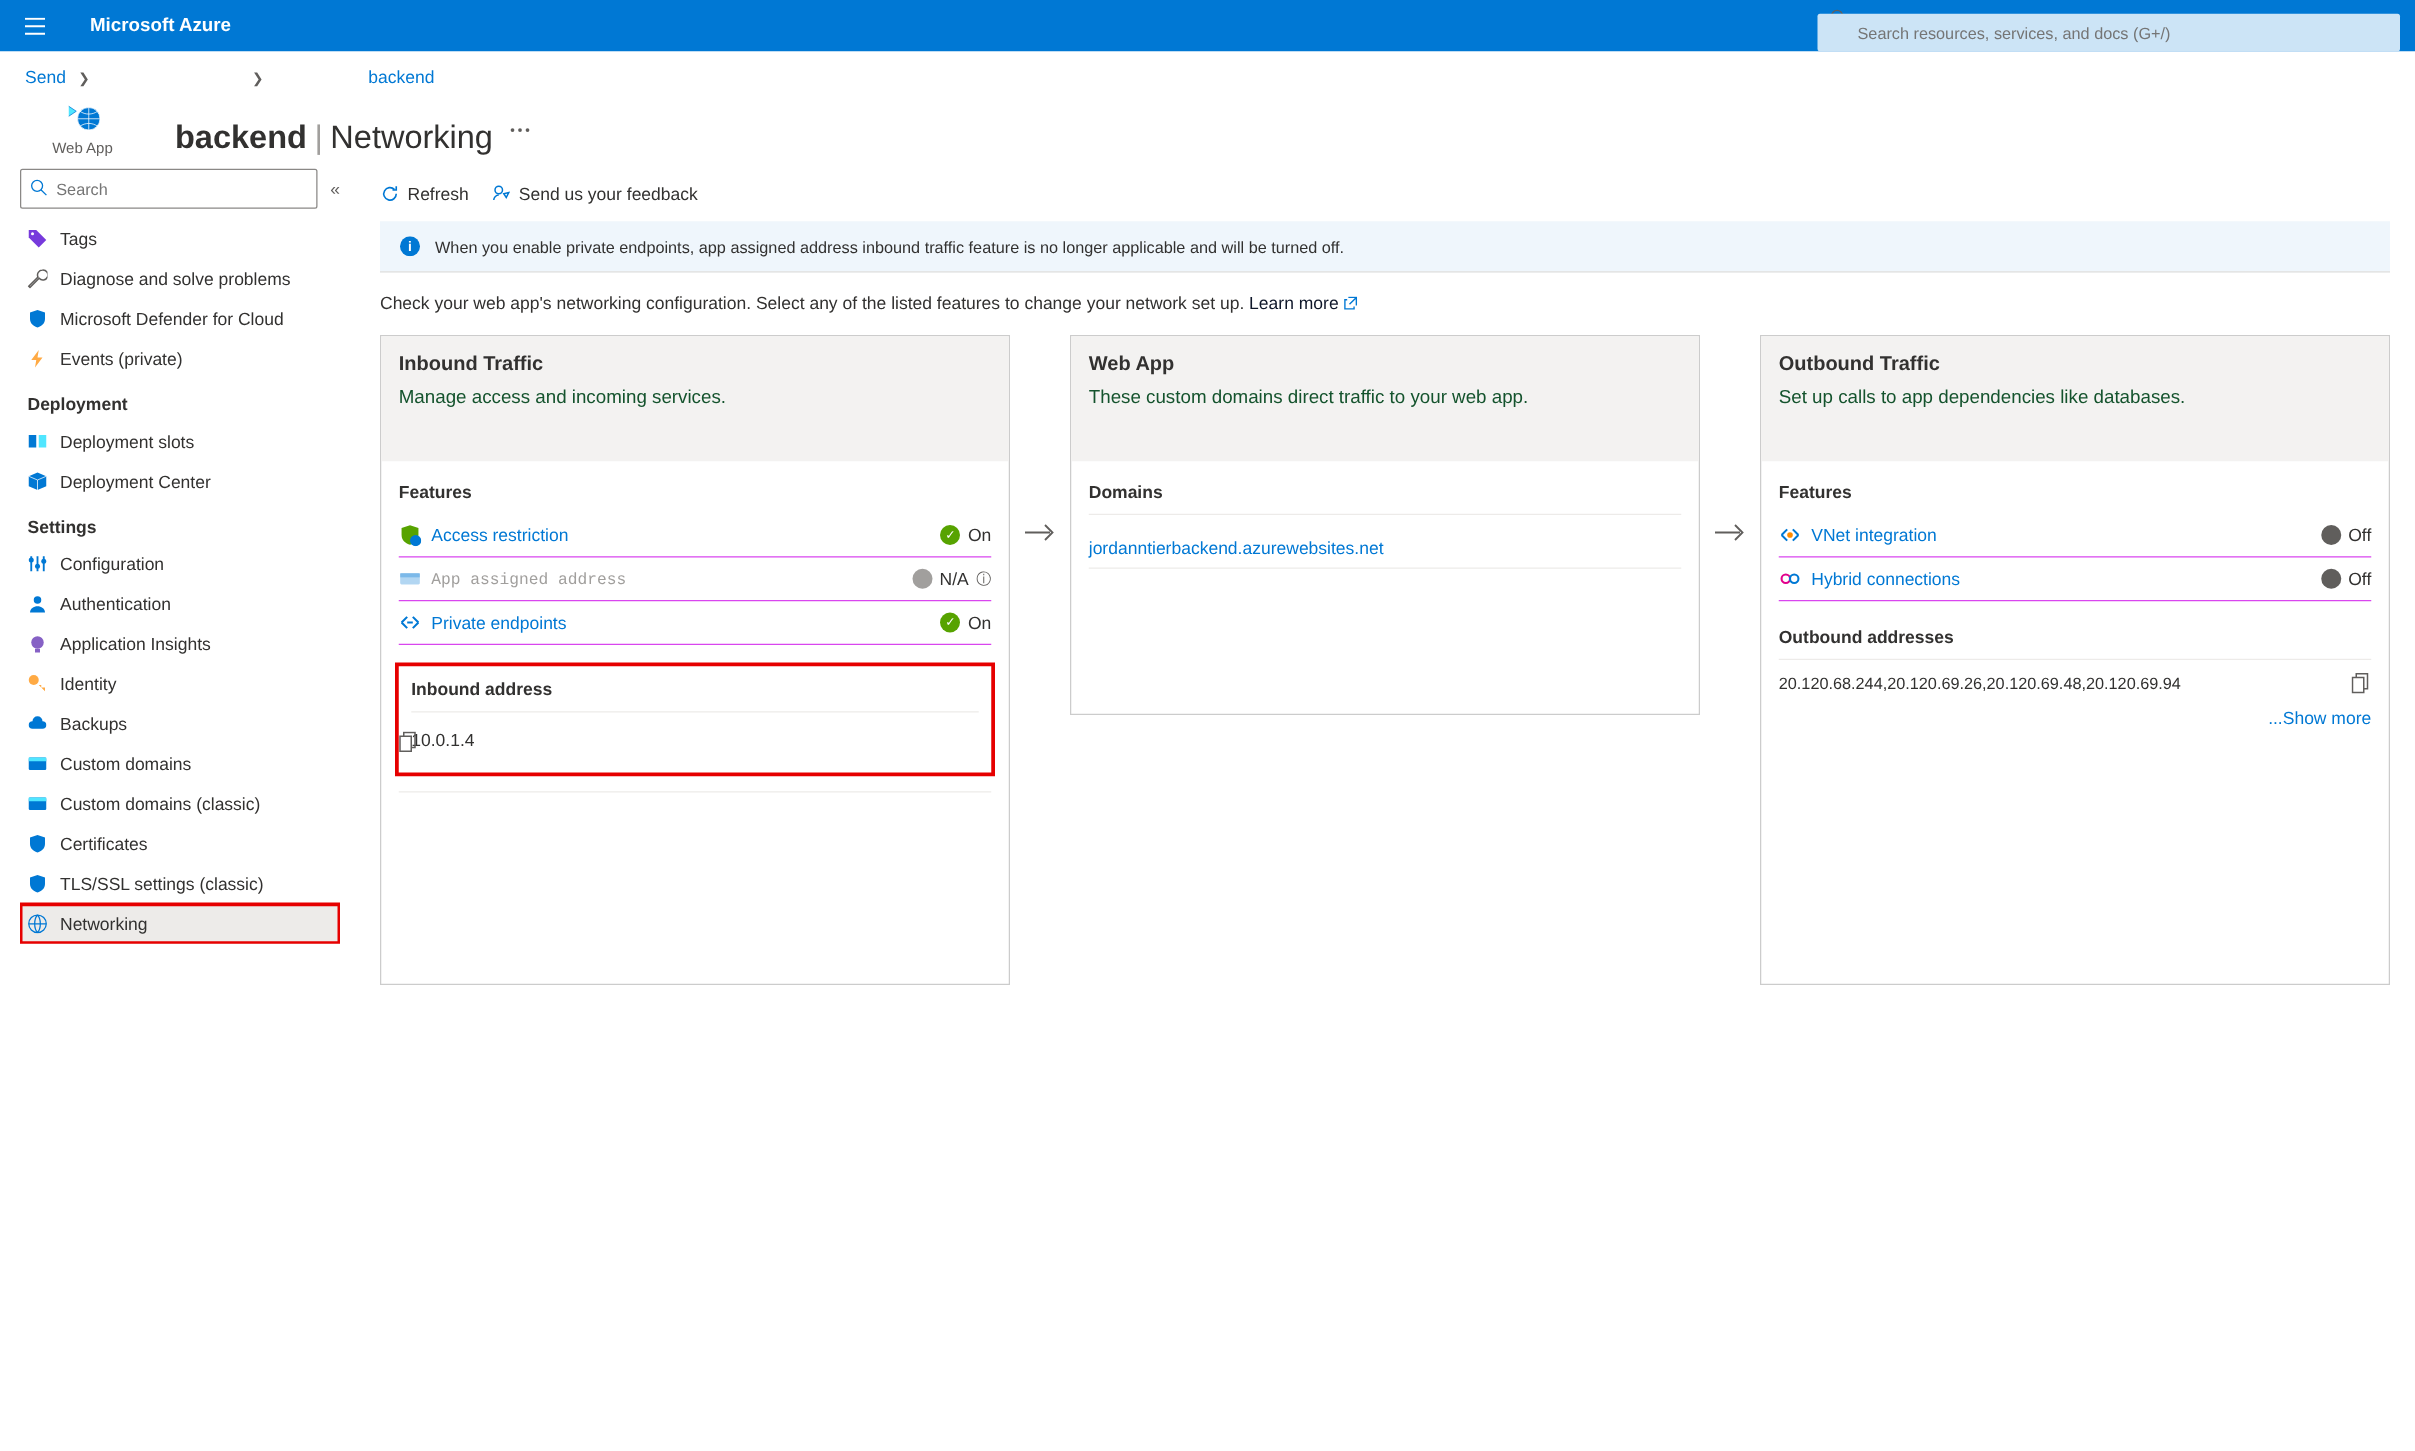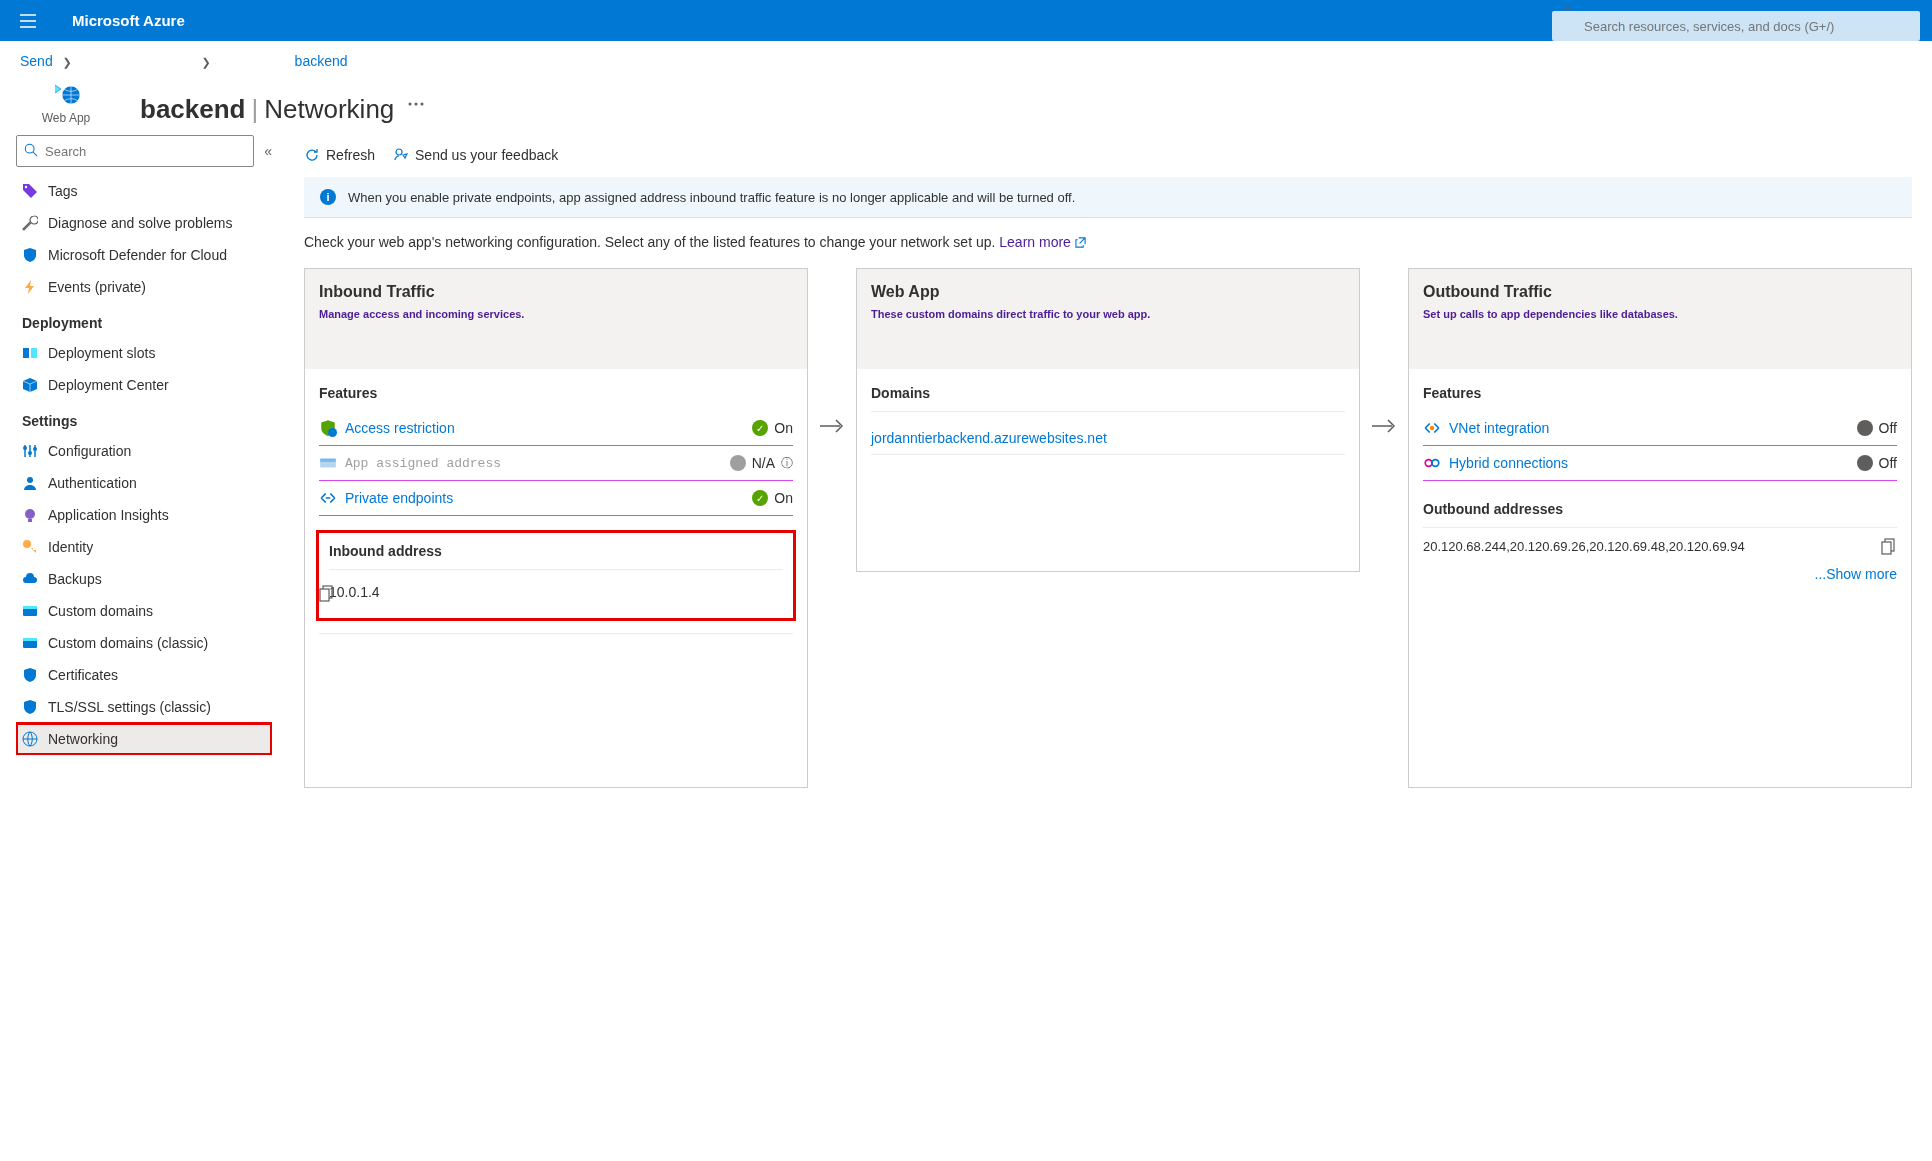--- a/index.html
+++ b/index.html
@@ -2,21 +2,21 @@
 <html><head>
 <meta charset="utf-8">
 <style>
 * { box-sizing: border-box; margin: 0; padding: 0; font-family: 'Segoe UI', Tahoma, sans-serif; }
 body { background: #ffffff; color: #323130; font-size: 13px; }
 
 .topbar { background: #0078d4; height: 41px; display: flex; align-items: center; padding: 0 12px; }
 .hamburger { color: #fff; font-size: 18px; cursor: pointer; padding: 0 8px; }
 .brand { color: #fff; font-size: 15px; font-weight: 600; margin-left: 28px; }
 .search-wrap { margin-left: auto; }
-.search-box { background: #cce4f6; border: none; border-radius: 2px; height: 30px; width: 368px; padding: 0 10px 0 32px; font-size: 13px; color: #323130; position: relative; margin-top: 11px; }
+.search-box { background: #cce4f6; border: none; border-radius: 2px; height: 30px; width: 466px; padding: 0 10px 0 32px; font-size: 13px; color: #323130; position: relative; margin-top: 11px; }
 .search-container { position: relative; }
 .search-container .search-ic { position: absolute; left: 10px; top: 7px; color: #605e5c; }
 
 .breadcrumb { padding: 12px 20px 4px; font-size: 14px; }
 .breadcrumb a { color: #0078d4; text-decoration: none; }
 .chev { color: #605e5c; margin: 0 6px; font-size: 11px; }
 
 .content-row { display: flex; }
 .sidebar { width: 288px; flex-shrink: 0; padding: 0 16px; }
 .main { flex: 1; padding: 0 20px 20px 16px; min-width: 0; }
@@ -44,27 +44,27 @@
 .nav-section { font-size: 14px; font-weight: 600; padding: 12px 6px 6px; }
 
 .toolbar { display: flex; align-items: center; gap: 18px; padding: 12px 0 14px; border-bottom: none; }
 .tool-btn { display: flex; align-items: center; gap: 6px; color: #323130; font-size: 14px; cursor: pointer; }
 .tool-btn .tic { color: #0078d4; }
 
 .info-banner { background: #eff6fc; border-bottom: 1px solid #e1dfdd; padding: 12px 16px; display: flex; align-items: center; gap: 12px; font-size: 13px; border-left: none; margin-bottom: 16px; }
 .info-banner .info-ic { color: #0078d4; }
 
 .intro { font-size: 14px; margin-bottom: 18px; }
-.intro a { color: #4c1d95; text-decoration: none; }
+.intro a { color: #0f172a; text-decoration: none; }
 
 .cards-row { display: flex; align-items: flex-start; gap: 12px; }
 .card { border: 1px solid #cccccc; background: #fff; flex: 1; min-width: 0; display: flex; flex-direction: column; }
 .card-head { background: #f3f2f1; padding: 14px 14px 18px; min-height: 100px; }
 .card-title { font-size: 16px; font-weight: 600; margin-bottom: 6px; }
-.card-desc { font-size: 11px; color: #4c1d95; line-height: 1.4; font-weight: bold; }
+.card-desc { font-size: 15px; color: #14532d; line-height: 1.4; }
 .card-body { padding: 16px 14px; }
 
 .section-h { font-size: 14px; font-weight: 600; margin-bottom: 10px; }
 .feat-row { display: flex; align-items: center; justify-content: space-between; padding: 8px 0; border-bottom: 1px solid #d946ef; }
 .feat-row:last-child { border-bottom: none; }
 .feat-left { display: flex; align-items: center; gap: 8px; }
 .feat-left a { color: #0078d4; text-decoration: none; font-size: 14px; }
 .feat-left .disabled { color: #a19f9d; font-family: Liberation Mono, monospace; }
 .feat-right { display: flex; align-items: center; gap: 6px; font-size: 14px; }
 .status-dot { width: 16px; height: 16px; border-radius: 50%; display: inline-flex; align-items: center; justify-content: center; color: #fff; font-size: 10px; }

